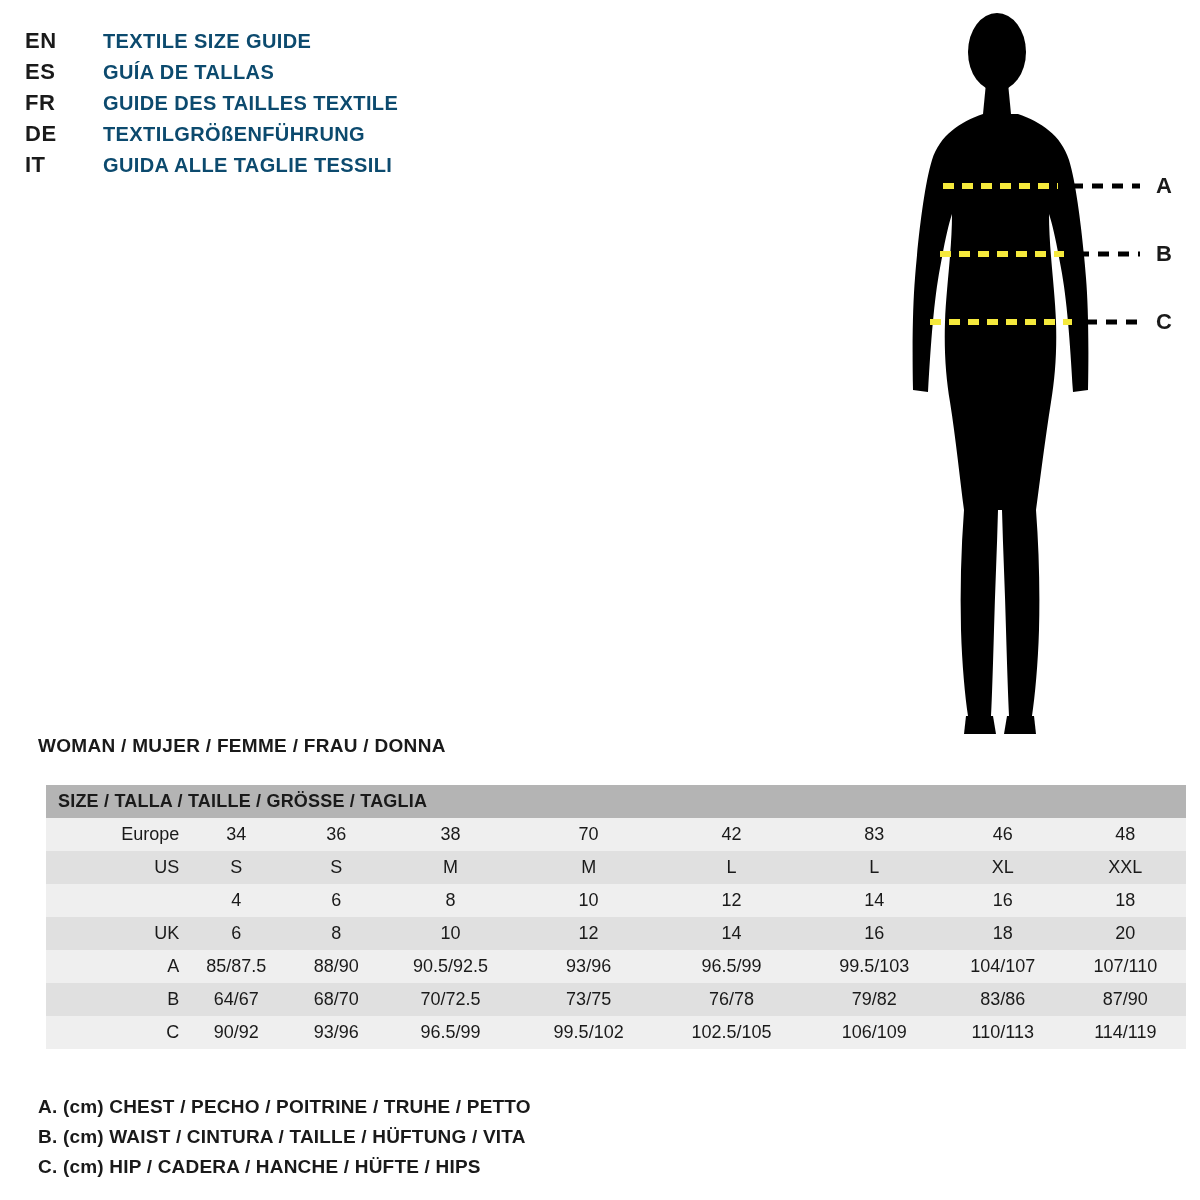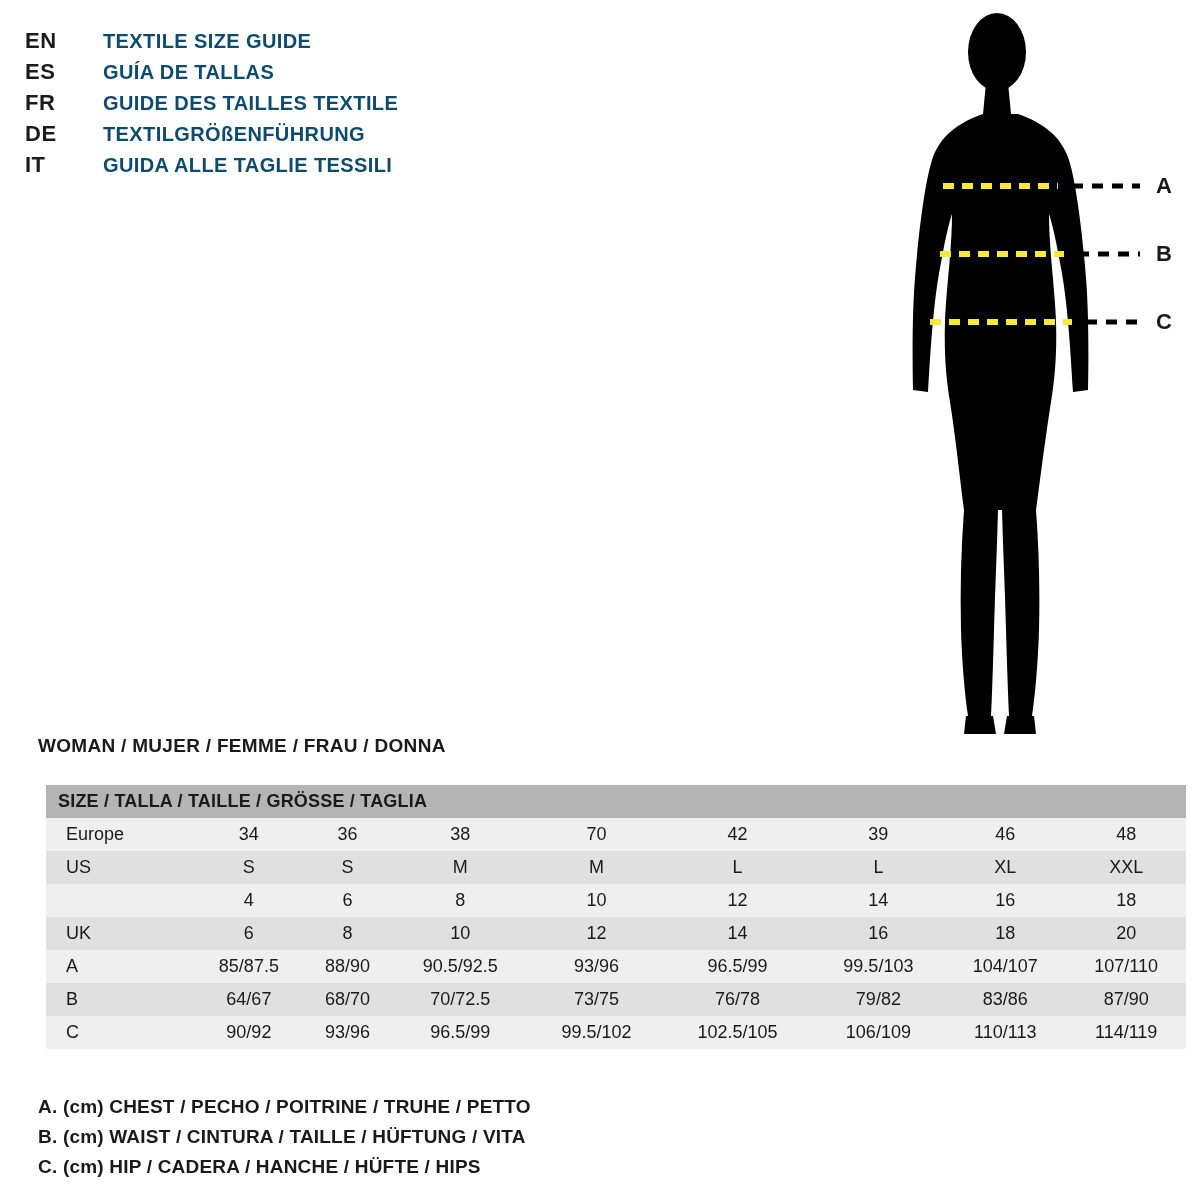--- a/index.html
+++ b/index.html
@@ -92,22 +92,22 @@
     color: #1a1a1a;
   }
   #size-table th.head-cell {
     text-align: left;
     padding-left: 12px;
     font-weight: bold;
     font-size: 18px;
     letter-spacing: 0.2px;
   }
   #size-table td.row-label {
-    text-align: left;
-    padding-left: 20px;
+    text-align: right;
+    padding-left: 12px;
   }
   tr.header-row { background: #b4b4b4; }
   tr.light-row  { background: #efefef; }
   tr.dark-row   { background: #e0e0e0; }
 
   
   #legend {
     position: absolute;
     left: 38px;
     top: 1092px;
@@ -216,21 +216,21 @@
     </tr>
   </thead>
   <tbody>
     <tr class="light-row">
       <td class="row-label">Europe</td>
       <td>34</td>
       <td>36</td>
       <td>38</td>
       <td>70</td>
       <td>42</td>
-      <td>39</td>
+      <td>83</td>
       <td>46</td>
       <td>48</td>
     </tr>
     <tr class="dark-row">
       <td class="row-label">US</td>
       <td>S</td>
       <td>S</td>
       <td>M</td>
       <td>M</td>
       <td>L</td>

